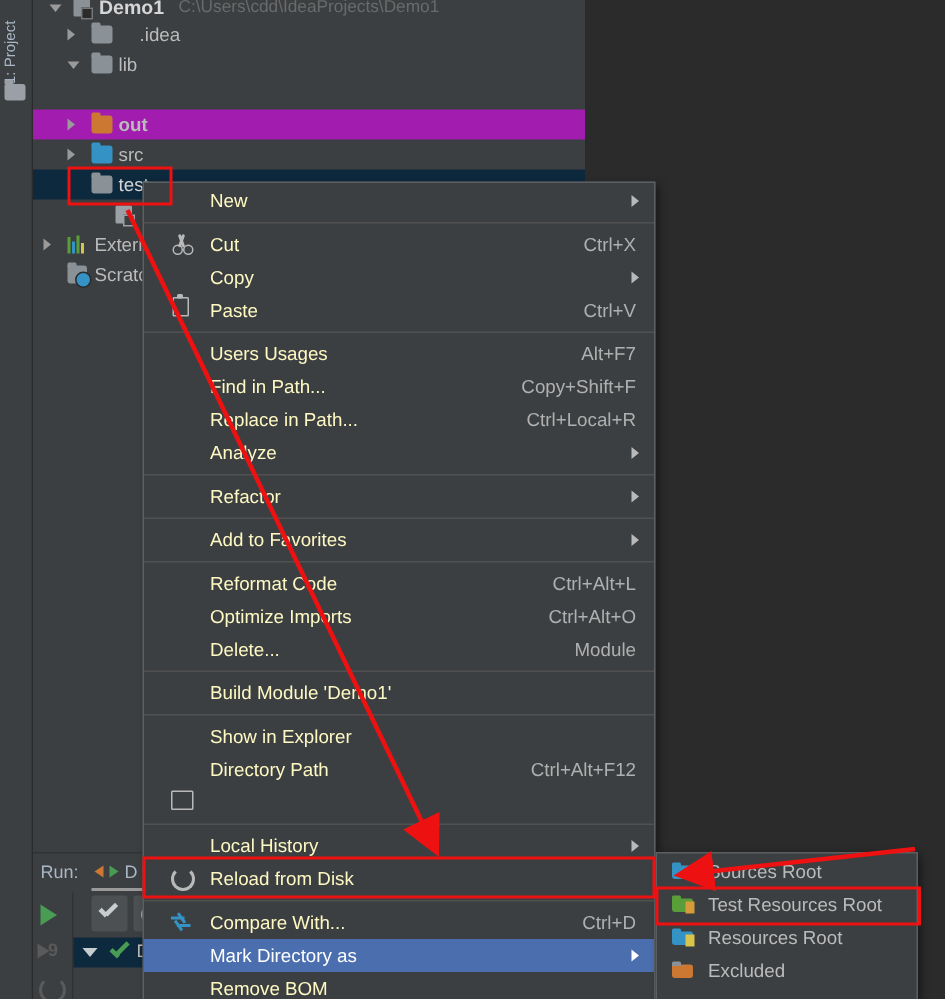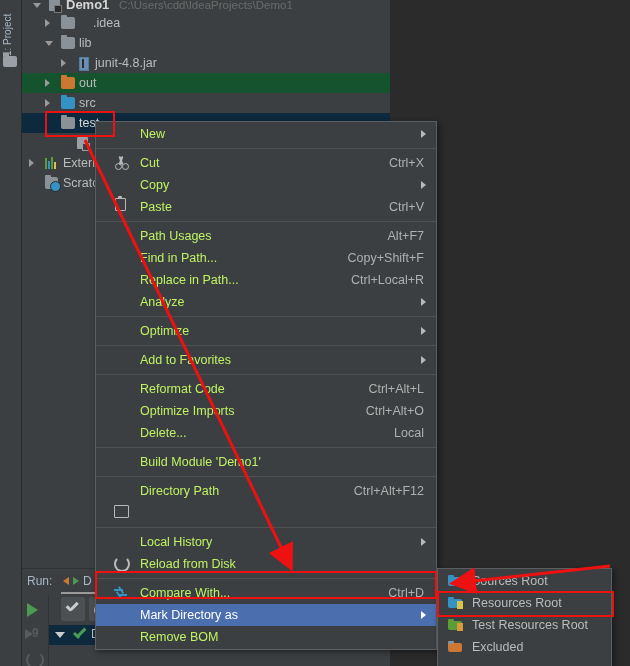--- a/index.html
+++ b/index.html
@@ -39,21 +39,21 @@
   
   #project-panel{
     position:absolute;left:21px;top:0;width:369px;height:568px;
     background:#3c3f41;overflow:hidden;
   }
   .tree-row{
     position:absolute;left:0;width:369px;height:20px;line-height:20px;
     white-space:nowrap;font-size:12.5px;color:#bbbbbb;
   }
   .tree-row.sel{ background:#0d293e; }
-  .tree-row.outdir{ background:#14532d; }
+  .tree-row.outdir{ background:#a21caf;font-weight:bold; }
   .arrow{
     position:absolute;width:0;height:0;top:6px;
     border-left:5px solid #9a9a9a;border-top:4px solid transparent;border-bottom:4px solid transparent;
   }
   .arrow.open{
     border-left:4px solid transparent;border-right:4px solid transparent;
     border-top:5px solid #9a9a9a;border-bottom:0;top:8px;
   }
   .tico{position:absolute;top:4px;width:14px;height:12px;}
   .folder{background:#8a9297;border-radius:0 2px 2px 2px;}
@@ -117,21 +117,21 @@
   .treerow2 .tx{position:absolute;left:42px;top:2px;font-size:12px;color:#bbb;}
 
   
   #ctx-menu{
     position:absolute;left:95px;top:121px;width:340px;
     background:#3c3f41;border:1px solid #5c5f61;
     box-shadow:2px 2px 6px rgba(0,0,0,.45);
     z-index:40;padding:1px 0;
   }
   .mi{position:relative;height:22px;line-height:22px;white-space:nowrap;cursor:default;}
-  .mi .mtext{position:absolute;left:44px;top:0;font-size:12.5px;color:#bef264;}
+  .mi .mtext{position:absolute;left:44px;top:0;font-size:12.5px;color:#fef9c3;}
   .mi .mkey{position:absolute;right:12px;top:0;font-size:12.5px;color:#b0b0b0;}
   .mi .msub{position:absolute;right:10px;top:7px;width:0;height:0;
     border-left:5px solid #b9b9b9;border-top:4px solid transparent;border-bottom:4px solid transparent;}
   .mi.hl{background:#4b6eaf;}
   .mi.hl .mtext{color:#ffffff;}
   .mi.hl .msub{border-left-color:#ffffff;}
   .msep{height:1px;background:#515151;margin:3px 0;}
   .mico{position:absolute;left:18px;top:4px;width:15px;height:14px;}
 
   
@@ -197,25 +197,20 @@
     <span class="tico folder" style="left:40px"></span>
     <span class="lbl" style="left:72px">.idea</span>
   </div>
 
   <div class="tree-row" style="top:33px">
     <span class="arrow open" style="left:24px"></span>
     <span class="tico folder" style="left:40px"></span>
     <span class="lbl" style="left:58px">lib</span>
   </div>
 
-  <div class="tree-row" style="top:53px">
-    <span class="arrow" style="left:40px"></span>
-    <span class="jar-ico" style="left:58px"></span>
-    <span class="lbl" style="left:74px">junit-4.8.jar</span>
-  </div>
 
   <div class="tree-row outdir" style="top:73px">
     <span class="arrow" style="left:24px"></span>
     <span class="tico folder orange" style="left:40px"></span>
     <span class="lbl" style="left:58px">out</span>
   </div>
 
   <div class="tree-row" style="top:93px">
     <span class="arrow" style="left:24px"></span>
     <span class="tico folder blue" style="left:40px"></span>
@@ -307,68 +302,71 @@
   </div>
 
   <div class="mi">
     <span class="mico ico-paste"></span>
     <span class="mtext">Paste</span>
     <span class="mkey">Ctrl+V</span>
   </div>
   <div class="msep"></div>
 
   <div class="mi">
-    <span class="mtext">Path Usages</span>
+    <span class="mtext">Users Usages</span>
     <span class="mkey">Alt+F7</span>
   </div>
   <div class="mi">
     <span class="mtext">Find in Path...</span>
     <span class="mkey">Copy+Shift+F</span>
   </div>
   <div class="mi">
     <span class="mtext">Replace in Path...</span>
     <span class="mkey">Ctrl+Local+R</span>
   </div>
   <div class="mi">
     <span class="mtext">Analyze</span>
     <span class="msub"></span>
   </div>
   <div class="msep"></div>
 
   <div class="mi">
-    <span class="mtext">Optimize</span>
+    <span class="mtext">Refactor</span>
     <span class="msub"></span>
   </div>
   <div class="msep"></div>
 
   <div class="mi">
     <span class="mtext">Add to Favorites</span>
     <span class="msub"></span>
   </div>
   <div class="msep"></div>
 
   <div class="mi">
     <span class="mtext">Reformat Code</span>
     <span class="mkey">Ctrl+Alt+L</span>
   </div>
   <div class="mi">
     <span class="mtext">Optimize Imports</span>
     <span class="mkey">Ctrl+Alt+O</span>
   </div>
   <div class="mi">
     <span class="mtext">Delete...</span>
-    <span class="mkey">Local</span>
+    <span class="mkey">Module</span>
   </div>
   <div class="msep"></div>
 
   <div class="mi">
     <span class="mtext">Build Module 'Demo1'</span>
   </div>
   <div class="msep"></div>
 
+  <div class="mi">
+    <span class="mtext">Show in Explorer</span>
+  </div>
   <div class="mi">
     <span class="mtext">Directory Path</span>
     <span class="mkey">Ctrl+Alt+F12</span>
   </div>
   <div class="mi">
     <span class="mico ico-term"></span>
   </div>
   <div class="msep"></div>
 
   <div class="mi">
@@ -405,33 +403,33 @@
 
 <div id="sub-menu">
   <div class="si">
     <span class="sico">
         <span class="sf blue"></span>
       </span>
     <span class="stext">Sources Root</span>
   </div>
   <div class="si">
     <span class="sico">
+        <span class="sf green">
+          <span class="sbadge orange"></span>
+        </span>
+      </span>
+    <span class="stext">Test Resources Root</span>
+  </div>
+  <div class="si">
+    <span class="sico">
         <span class="sf blue">
           <span class="sbadge"></span>
         </span>
       </span>
     <span class="stext">Resources Root</span>
-  </div>
-  <div class="si">
-    <span class="sico">
-        <span class="sf green">
-          <span class="sbadge orange"></span>
-        </span>
-      </span>
-    <span class="stext">Test Resources Root</span>
   </div>
   <div class="si">
     <span class="sico">
         <span class="sf" style="background:#cc7832"></span>
       </span>
     <span class="stext">Excluded</span>
   </div>
 </div>
 
 <svg id="red-arrow-svg" viewBox="0 0 630 666">

